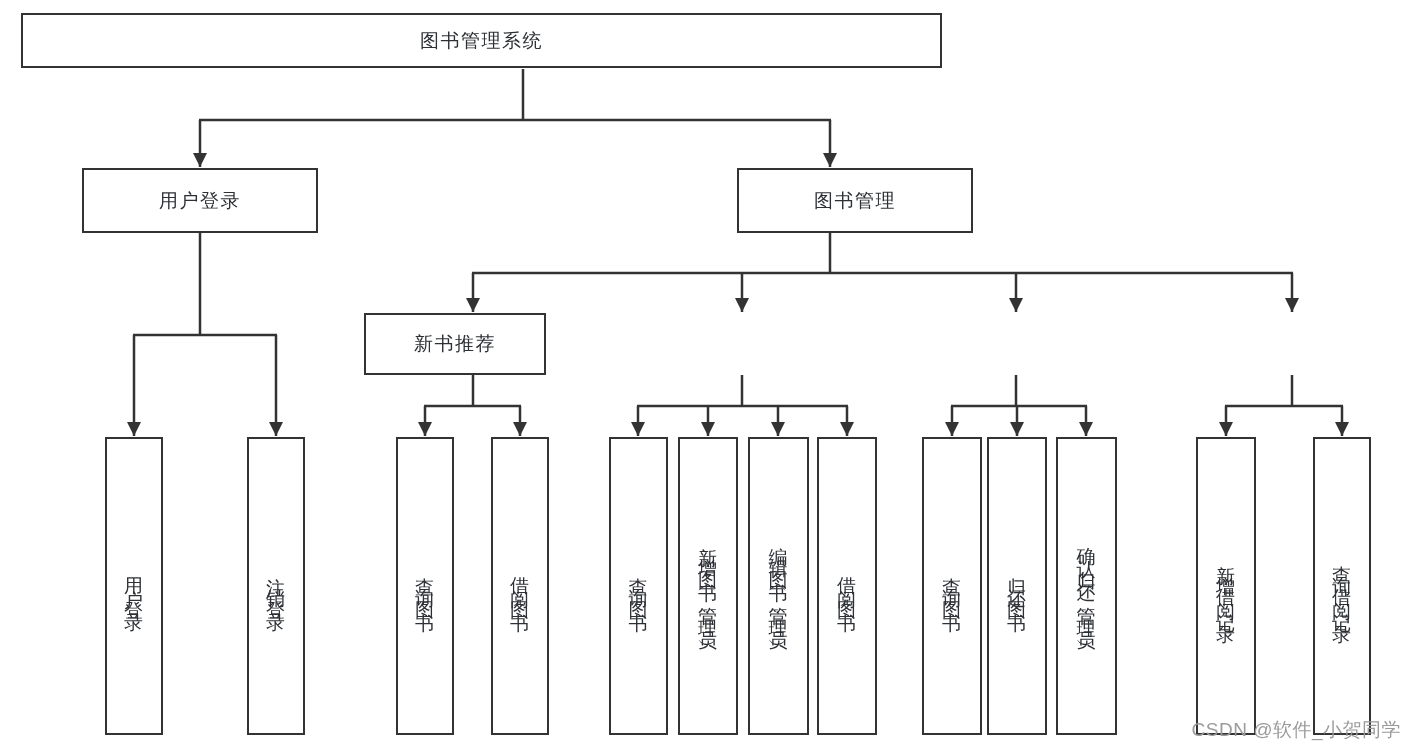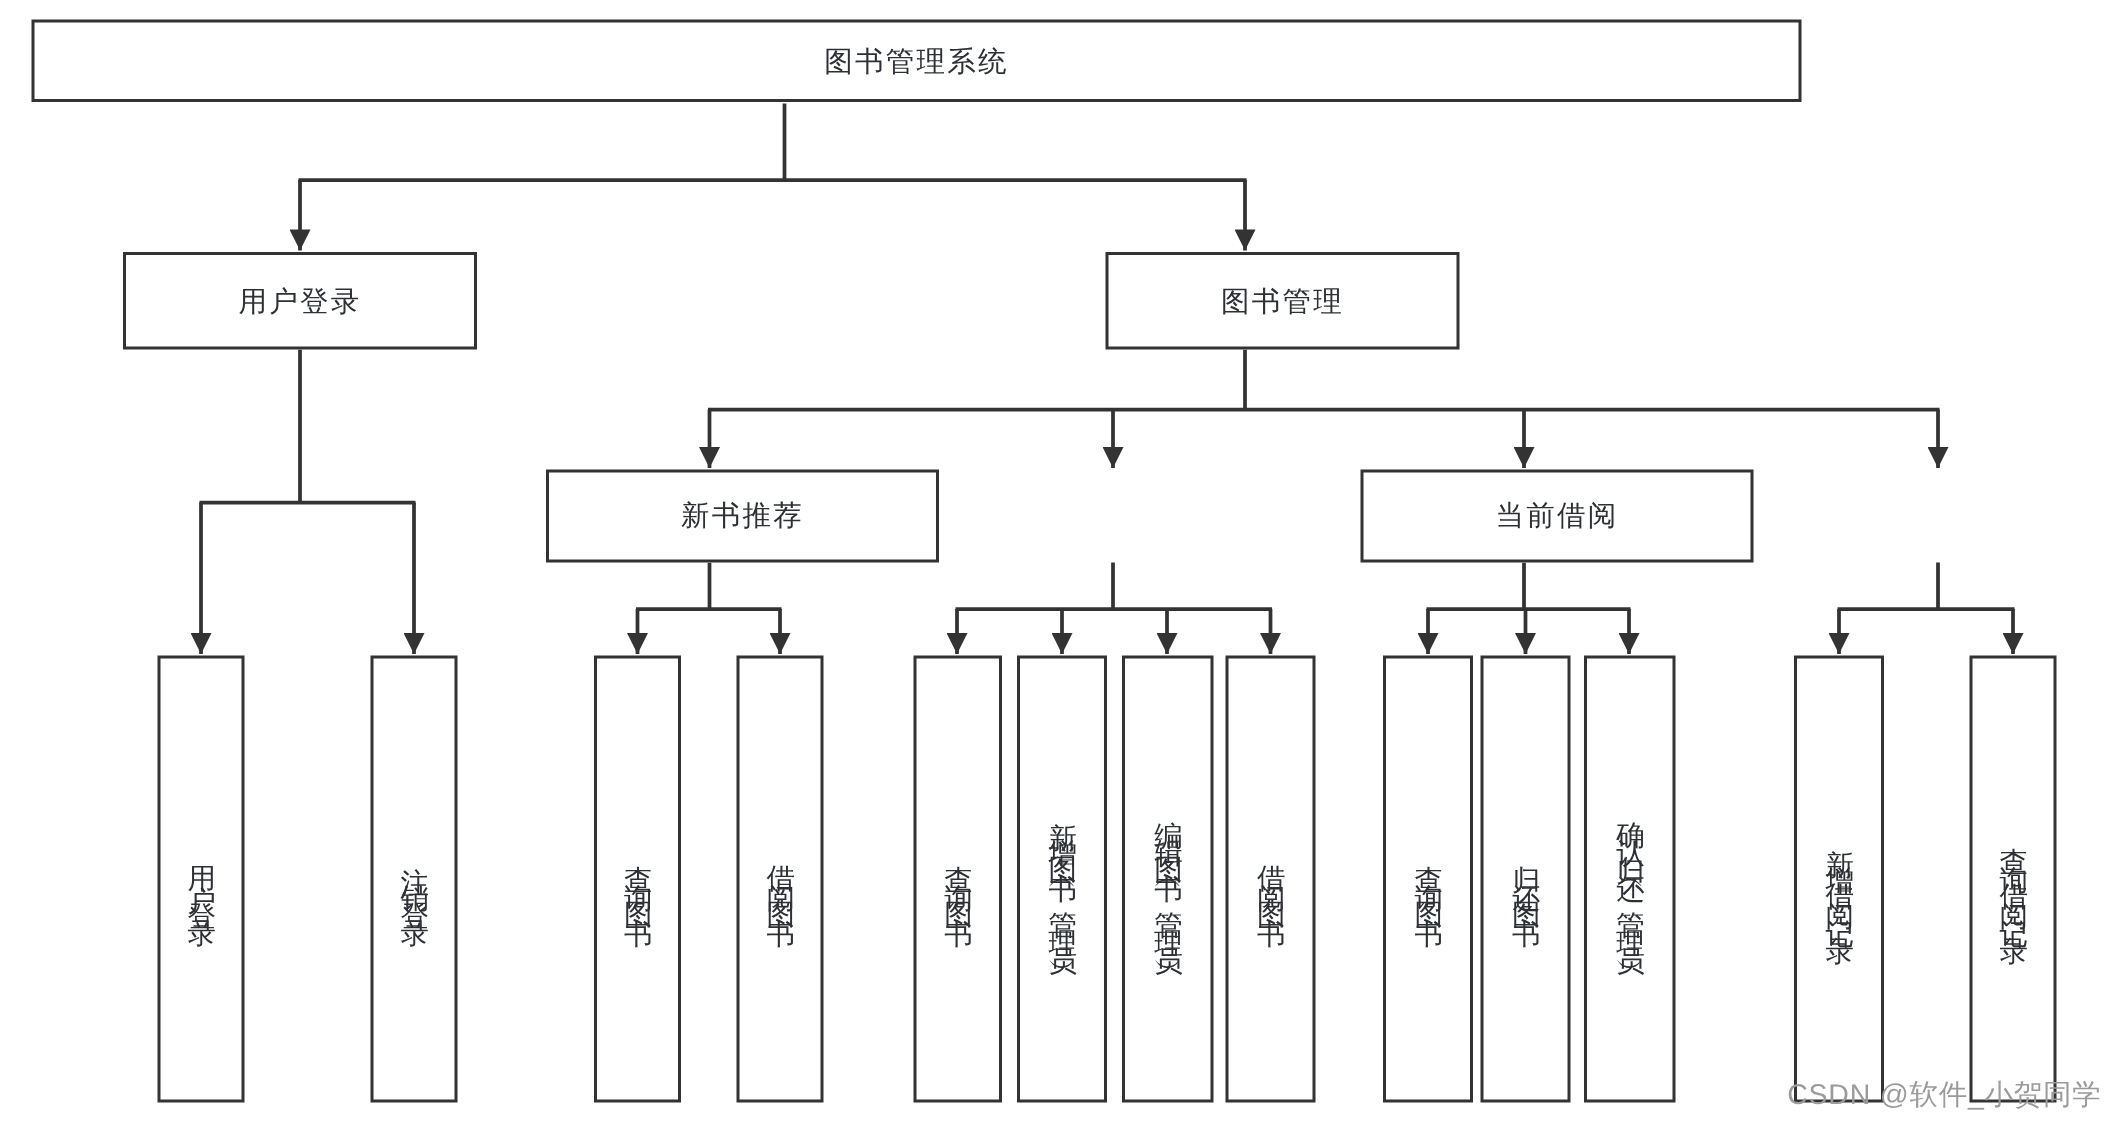--- a/index.html
+++ b/index.html
@@ -7,21 +7,21 @@
     position:relative; width:1405px; height:747px; background:#ffffff;
     font-family:"Liberation Sans", sans-serif; color:#2d3035; overflow:hidden;
   }
   svg.connectors { position:absolute; left:0; top:0; }
   .hbox, .vbox {
     position:absolute; border:2.5px solid #333333; background:#ffffff;
     box-sizing:border-box; display:flex; align-items:center; justify-content:center;
   }
   .hbox { font-size:19px; letter-spacing:1.5px; }
   .lvl2 { top:168px; width:236px; height:65px; }
-  .row3 { top:313px; width:262px; height:62px; }
+  .row3 { top:313px; width:182px; height:62px; }
   .vbox { top:437px; height:298px; font-size:19px; }
   .vbox span {
     writing-mode:vertical-rl; text-orientation:mixed;
     letter-spacing:12px; line-height:1;
   }
   .watermark {
     position:absolute; right:4px; bottom:4px; font-size:19px;
     color:#9b9b9b; letter-spacing:0.5px; z-index:5; white-space:nowrap;margin-top:36px;
   }
 </style>
@@ -73,36 +73,33 @@
       <path d="M1017 406 V436" marker-end="url(#ah)"></path>
       <path d="M1086 406 V436" marker-end="url(#ah)"></path>
 
       <path d="M1292 375 V406"></path>
       <path d="M1225 406 H1343"></path>
       <path d="M1226 406 V436" marker-end="url(#ah)"></path>
       <path d="M1342 406 V436" marker-end="url(#ah)"></path>
     </g>
   </svg>
 
-  <div class="hbox" style="left:21px; top:13px; width:1180px; height:55px;">
+  <div class="hbox" style="left:21px; top:13px; width:921px; height:55px;">
     <span>图书管理系统</span>
   </div>
 
   <div class="hbox lvl2" style="left:82px;">
     <span>用户登录</span>
   </div>
   <div class="hbox lvl2" style="left:737px;">
     <span>图书管理</span>
   </div>
 
   <div class="hbox row3" style="left:364px;">
     <span>新书推荐</span>
-  </div>
-  <div class="hbox row3" style="left:907px;">
-    <span>当前借阅</span>
   </div>
 
   <div class="vbox" style="left:105px; width:58px;">
     <span>用户登录</span>
   </div>
   <div class="vbox" style="left:247px; width:58px;">
     <span>注销登录</span>
   </div>
 
   <div class="vbox" style="left:396px; width:58px;">

